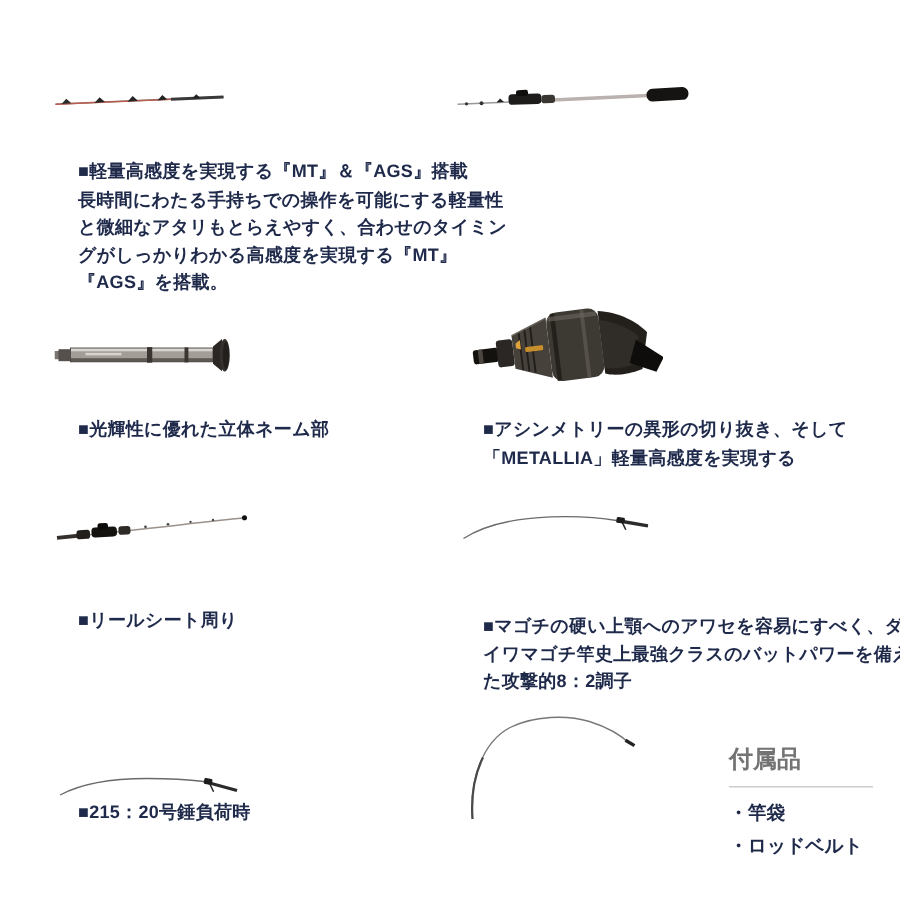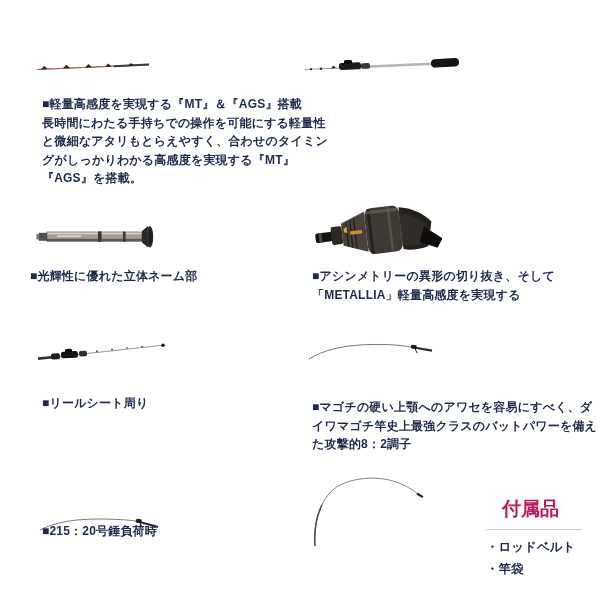--- a/index.html
+++ b/index.html
@@ -4,26 +4,26 @@
 <style>
   html,body{margin:0;padding:0;}
   body{
     width:600px;height:600px;background:#ffffff;
     font-family:"Liberation Sans","DejaVu Sans",sans-serif;
     position:relative;overflow:hidden;
   }
   .page{position:absolute;inset:0;}
   .photo{position:absolute;display:block;}
   .caption{
-    position:absolute;margin:6px;
+    position:absolute;margin:16px;
     color:#1f2a4b;font-size:12px;font-weight:700;
     line-height:18.5px;white-space:pre-line;letter-spacing:.2px;
   }
   .acc-panel{position:absolute;left:486px;top:496px;width:110px;}
-  .acc-title{margin:0 0 7px 16px;color:#be185d;font-size:19px;font-weight:700;}
+  .acc-title{margin:0 0 7px 0;color:#737373;font-size:16px;font-weight:700;}
   .acc-divider{border:none;border-top:1px solid #cccccc;width:96px;margin:0 0 6px 0;}
   .acc-item{margin:0;color:#1f2a4b;font-size:12.5px;font-weight:700;line-height:22px;}
 </style>
 </head>
 <body>
 
 <main class="page">
 
   <svg class="photo" style="left:35px;top:56px" width="116" height="18" viewBox="0 0 116 18">
     <path d="M2,13.5 C40,11.8 80,9.8 114,8.6" stroke="#7a6a63" stroke-width="1.1" fill="none"></path>
@@ -60,21 +60,21 @@
     <rect x="12" y="13" width="95" height="2.2" fill="#d8d4d0"></rect>
     <rect x="12" y="19.8" width="95" height="2.4" fill="#5f5953"></rect>
     <rect x="12" y="13" width="95" height="9.2" fill="none" stroke="#4a443f" stroke-width="0.6"></rect>
     <rect x="22" y="16.2" width="24" height="1.7" fill="#ded9d4" opacity="0.9"></rect>
     <rect x="63" y="12.4" width="3.5" height="10.4" fill="#3a3530"></rect>
     <rect x="88" y="12.6" width="2.6" height="10" fill="#3a3530"></rect>
     <path d="M107,12 L113,7 L113,28.5 L107,23.5 Z" fill="#2b2724"></path>
     <ellipse cx="114.8" cy="17.8" rx="3.4" ry="10.8" fill="#35302c"></ellipse>
     <ellipse cx="115.6" cy="17.8" rx="2" ry="9.2" fill="#221f1c"></ellipse>
   </svg>
-  <p class="caption" style="left:24px;top:261px;width:292px">■光輝性に優れた立体ネーム部</p>
+  <p class="caption" style="left:36px;top:261px;width:292px">■光輝性に優れた立体ネーム部</p>
 
   <svg class="photo" style="left:314px;top:202px" width="128" height="57" viewBox="0 0 128 57">
     <g transform="rotate(-7 64 28)">
       <rect x="1" y="24" width="17" height="9.5" rx="2" fill="#14120f"></rect>
       <rect x="4.5" y="24" width="3" height="9.5" fill="#4c463f"></rect>
       <rect x="17" y="19.5" width="11" height="18" rx="2" fill="#2a2724"></rect>
       <path d="M28,17.5 L52,8.5 L52,48.5 L28,39.5 Z" fill="#46413a"></path>
       <path d="M33,16 L33,41" stroke="#1f1c19" stroke-width="1.2"></path>
       <path d="M37,14.6 L37,42.4" stroke="#1f1c19" stroke-width="1.2"></path>
       <path d="M41,13.2 L41,43.8" stroke="#1f1c19" stroke-width="1.2"></path>
@@ -128,17 +128,17 @@
 
   <svg class="photo" style="left:308px;top:473px" width="118" height="76" viewBox="0 0 118 76">
     <path d="M7,73 C5,48 13,22 32,12 C48,4 70,3.5 85,8 C96,11.5 106,17 112,23" stroke="#777" stroke-width="0.9" fill="none"></path>
     <path d="M7,73 C6,58 8,44 14,32" stroke="#4a4a4a" stroke-width="1.5" fill="none"></path>
     <path d="M109,20.5 l6,3.6" stroke="#222" stroke-width="2.2"></path>
   </svg>
 
   <aside class="acc-panel">
     <h2 class="acc-title">付属品</h2>
     <hr class="acc-divider">
+    <p class="acc-item">・竿袋</p>
     <p class="acc-item">・ロッドベルト</p>
-    <p class="acc-item">・竿袋</p>
   </aside>
 
 </main>
 
 </body></html>

